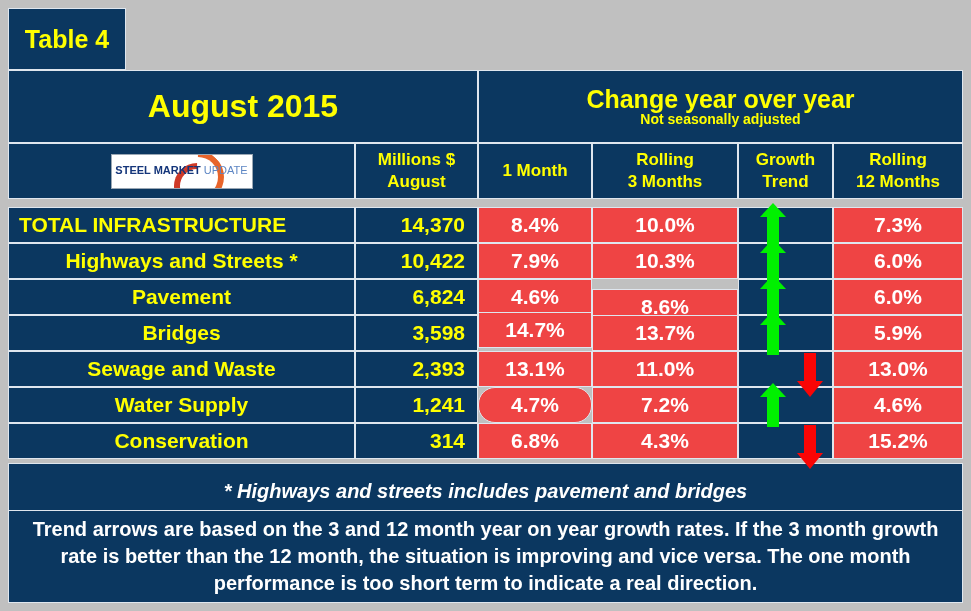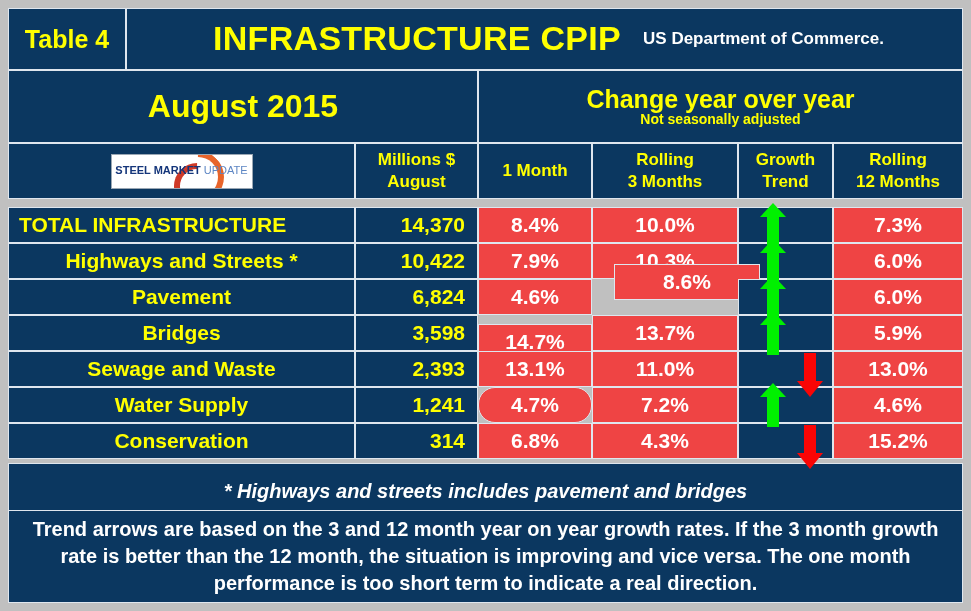--- a/index.html
+++ b/index.html
@@ -97,24 +97,20 @@
   #note{left:0;top:502px;width:955px;height:93px;flex-direction:column;justify-content:center;
         font-size:20px;padding:0 10px;line-height:1.35;}
 </style>
 </head>
 <body>
 
 <div class="frame">
 
   <div class="cell" id="table-tag">Table 4</div>
 
-  <div class="cell" id="title-cell">
-    <span class="title-main">INFRASTRUCTURE  CPIP</span>
-    <span class="title-sub white">US Department of Commerce.</span>
-  </div>
 
   <div class="cell" id="period-cell">August 2015</div>
 
   <div class="cell" id="change-cell">
     <span class="change-main">Change year over year</span>
     <span class="change-sub">Not seasonally adjusted</span>
   </div>
 
   <div class="cell colhead" id="logo-head">
     <div class="logo-box">
@@ -170,32 +166,32 @@
         <div class="cell c-r12 green" style="top: 235px;">6.0%</div>
         <div class="arrow up" style="left: 752px; top: 231px; height: 46px;">
           <span class="shaft"></span>
           <span class="head"></span>
         </div>
       </div>
       <div class="drow">
         <div class="cell c-label center" style="top: 271px;">Pavement</div>
         <div class="cell c-val" style="top: 271px;">6,824</div>
         <div class="cell c-m1 green" style="top: 271px;">4.6%</div>
-        <div class="cell c-r3 green" style="top: 256px; margin-left: 22px;">8.6%</div>
+        <div class="cell c-r3 green" style="top: 281px;">8.6%</div>
         <div class="cell c-gt" style="top: 271px;"></div>
         <div class="cell c-r12 green" style="top: 271px;">6.0%</div>
         <div class="arrow up" style="left: 752px; top: 267px; height: 46px;">
           <span class="shaft"></span>
           <span class="head"></span>
         </div>
       </div>
       <div class="drow">
         <div class="cell c-label center" style="top: 307px;">Bridges</div>
         <div class="cell c-val" style="top: 307px;">3,598</div>
-        <div class="cell c-m1 green" style="top: 316px;">14.7%</div>
+        <div class="cell c-m1 green" style="top: 304px;">14.7%</div>
         <div class="cell c-r3 green" style="top: 307px;">13.7%</div>
         <div class="cell c-gt" style="top: 307px;"></div>
         <div class="cell c-r12 green" style="top: 307px;">5.9%</div>
         <div class="arrow up" style="left: 752px; top: 303px; height: 46px;">
           <span class="shaft"></span>
           <span class="head"></span>
         </div>
       </div>
       <div class="drow">
         <div class="cell c-label center" style="top: 343px;">Sewage and Waste</div>

